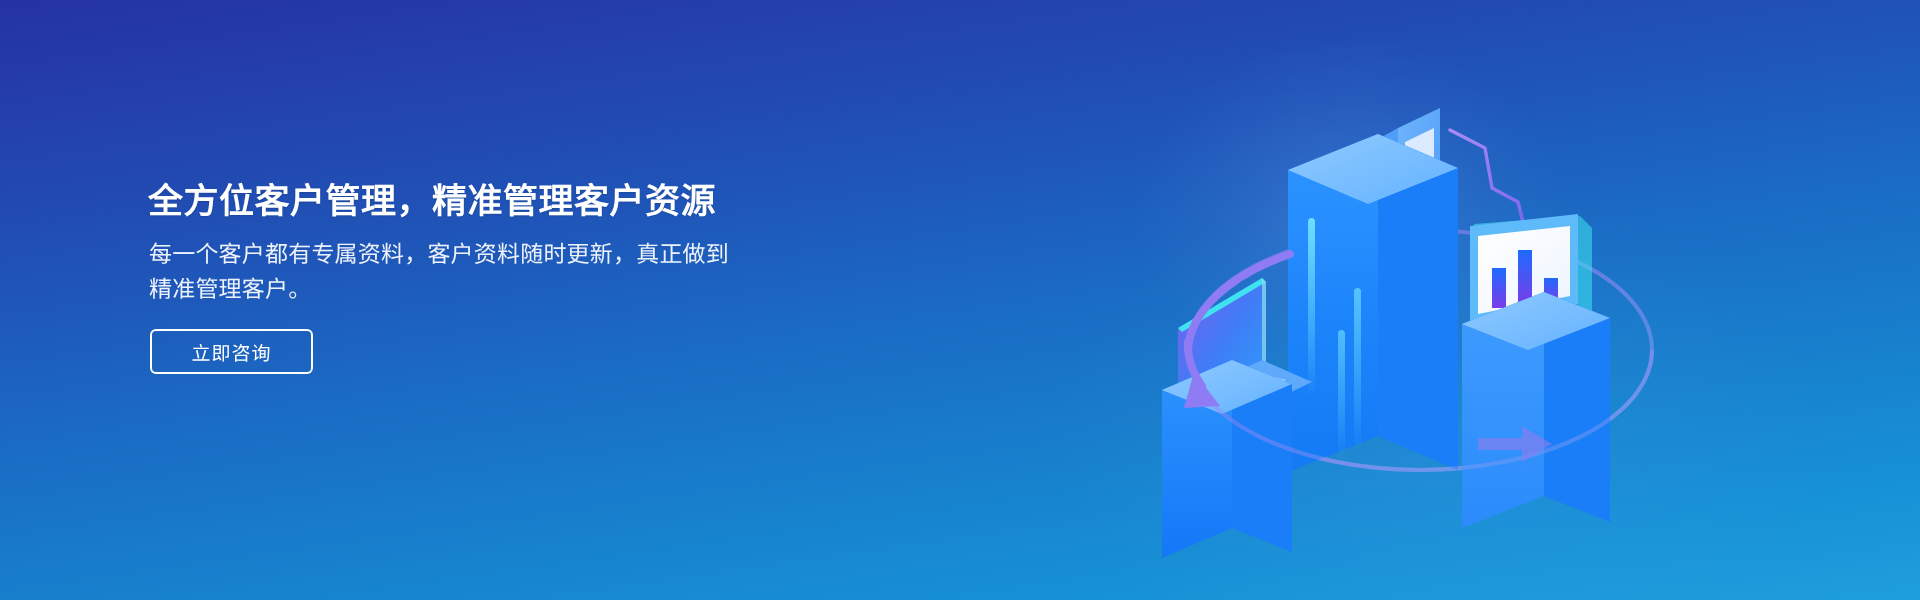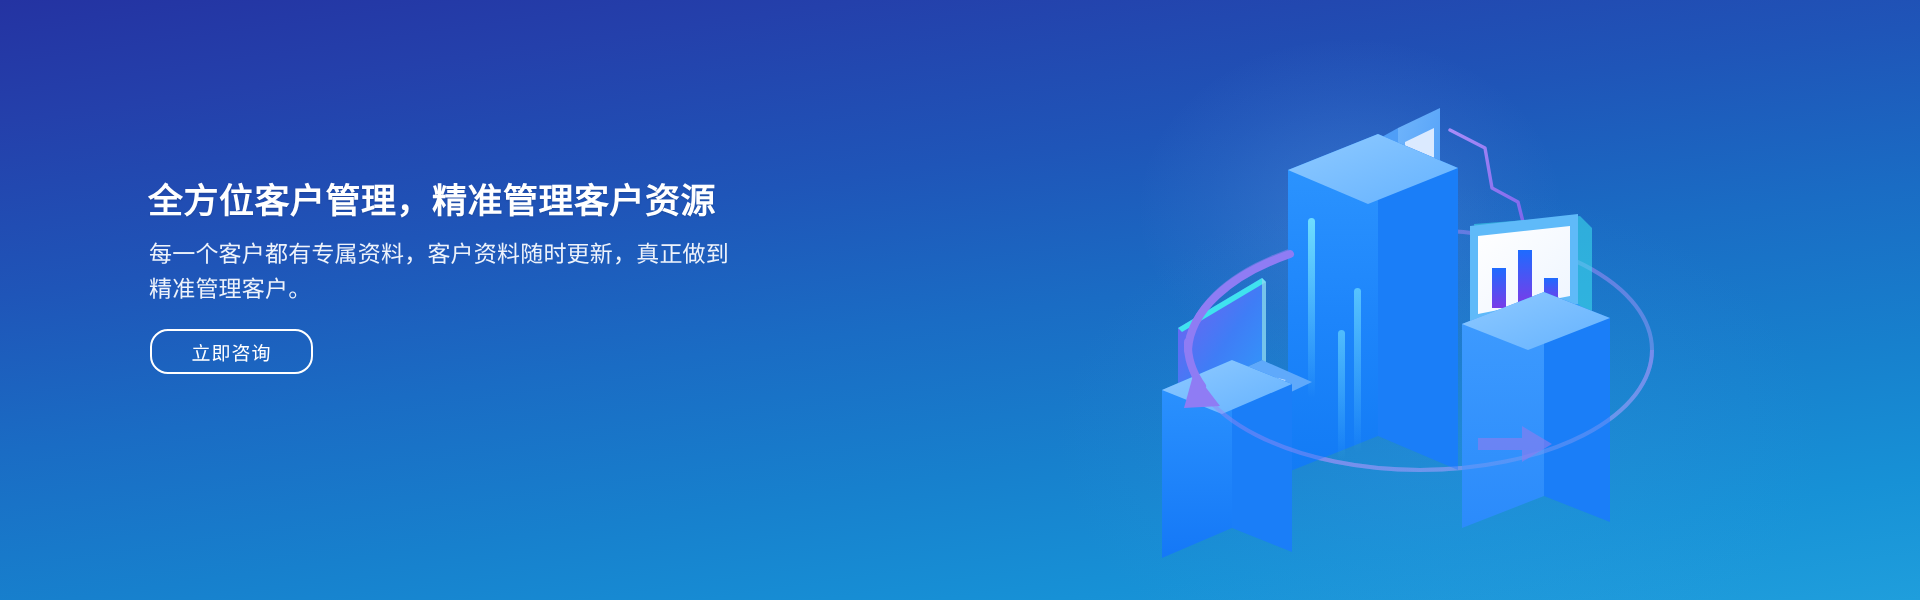--- a/index.html
+++ b/index.html
@@ -36,21 +36,21 @@
     text-shadow:0 1px 2px rgba(0,0,0,.13);
   }
   .subcopy {
     position:absolute; top:237px; left:1px; width:600px;
     font-size:23px; line-height:1.52; color:#eef3fb;
     letter-spacing:.2px;
   }
   .cta {
     position:absolute; top:329px; left:2px;
     width:163px; height:45px;
-    border:2px solid #ffffff; border-radius:18px;
+    border:2px solid #ffffff; border-radius:6px;
     background:transparent; color:#ffffff;
     font-size:19px; font-family:inherit;
     display:flex; align-items:center; justify-content:center;
     cursor:pointer; letter-spacing:1px;
   }
   
   .art { position:absolute; left:1140px; top:30px; width:560px; height:570px; }
   .art svg { display:block; width:100%; height:100%; }
 </style>
 </head>

